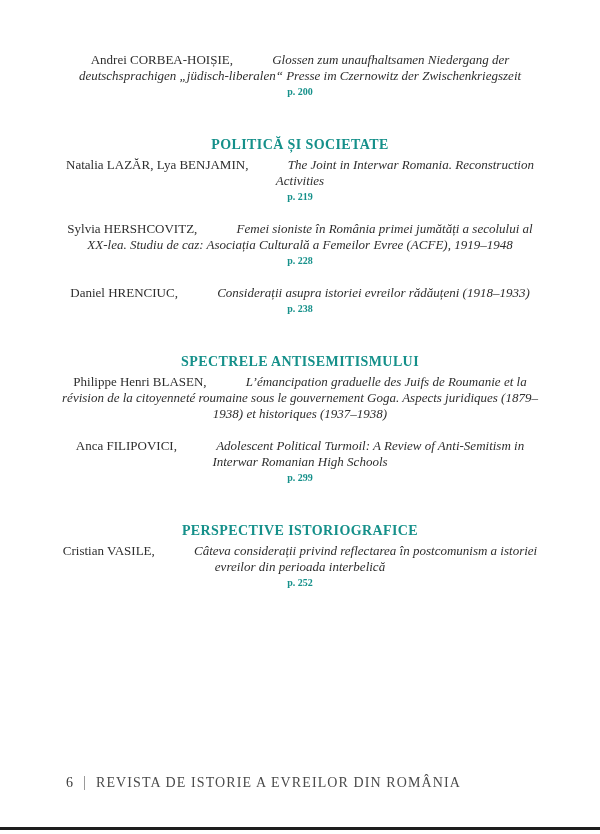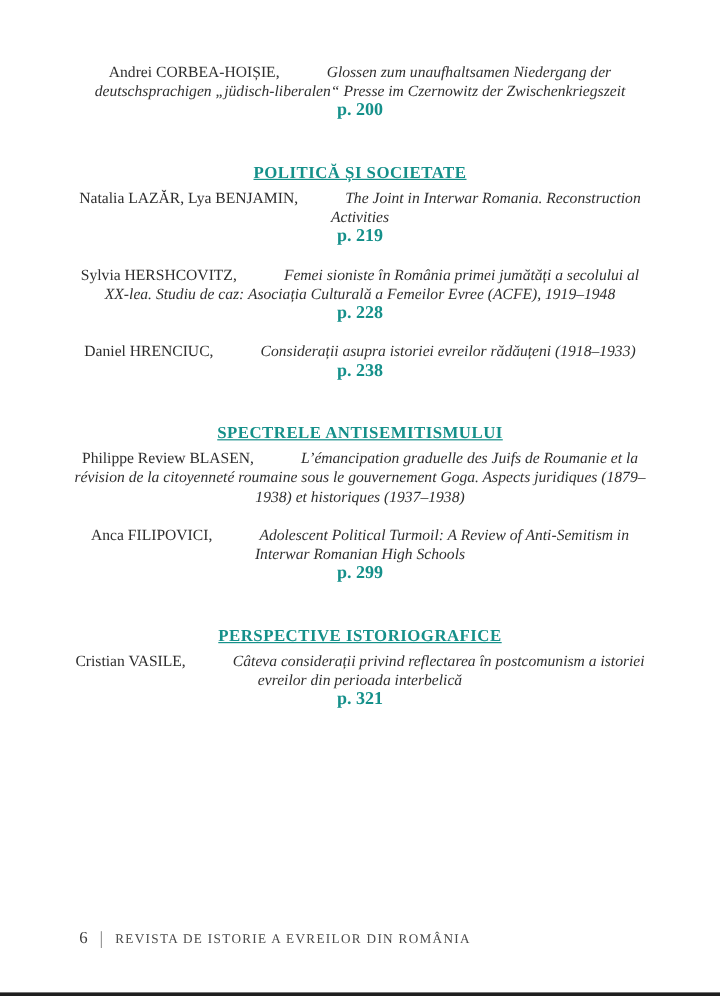--- a/index.html
+++ b/index.html
@@ -25,34 +25,33 @@
   }
   .toc-section { display:flex; flex-direction:column; }
 
   .section-heading {
     font-size:14px;
     font-weight:bold;
     color:var(--accent);
     letter-spacing:0.4px;
     margin:20px 0 4px 0;
     line-height:17px;
-    text-decoration:underline;
   }
 
   .entry { margin:0 0 16px 0; }
   .entry-line {
     margin:0;
     font-size:13px;
     line-height:16px;
   }
   .entry-authors { font-style:normal; }
   .entry-title { font-style:italic;margin-left:36px; }
   .entry-page {
     margin:0;
-    font-size:15px;
+    font-size:10px;
     line-height:16px;
     font-weight:bold;
     color:var(--accent);
   }
 
   .footer {
     position:absolute;
     left:66px;
     top:775px;
     display:flex;
@@ -64,21 +63,21 @@
     color:#3a3a3a;
   }
   .footer-divider {
     display:inline-block;
     width:1px;
     height:14px;
     background:#9a9a9a;
     margin:0 11px;
   }
   .footer-journal {
-    font-size:11px;
+    font-size:14px;
     letter-spacing:1.1px;
     color:#4a4a4a;
   }
 
   .bottom-bar {
     position:absolute;
     left:0; right:0;
     top:827px;
     height:3px;
     background:#1e1e1e;
@@ -107,32 +106,32 @@
           <p class="entry-page">p. 228</p>
         </div>
         <div class="entry">
           <p class="entry-line"><span class="entry-authors">Daniel HRENCIUC</span>, <em class="entry-title">Considerații asupra istoriei evreilor rădăuțeni (1918–1933)</em></p>
           <p class="entry-page">p. 238</p>
         </div>
       </section>
       <section class="toc-section">
         <h2 class="section-heading">SPECTRELE ANTISEMITISMULUI</h2>
         <div class="entry">
-          <p class="entry-line"><span class="entry-authors">Philippe Review BLASEN</span>, <em class="entry-title">L’émancipation graduelle des Juifs de Roumanie et la révision de la citoyenneté roumaine sous le gouvernement Goga. Aspects juridiques (1879–1938) et historiques (1937–1938)</em></p>
+          <p class="entry-line"><span class="entry-authors">Philippe Henri BLASEN</span>, <em class="entry-title">L’émancipation graduelle des Juifs de Roumanie et la révision de la citoyenneté roumaine sous le gouvernement Goga. Aspects juridiques (1879–1938) et historiques (1937–1938)</em></p>
         </div>
         <div class="entry">
           <p class="entry-line"><span class="entry-authors">Anca FILIPOVICI</span>, <em class="entry-title">Adolescent Political Turmoil: A Review of Anti-Semitism in Interwar Romanian High Schools</em></p>
           <p class="entry-page">p. 299</p>
         </div>
       </section>
       <section class="toc-section">
         <h2 class="section-heading">PERSPECTIVE ISTORIOGRAFICE</h2>
         <div class="entry">
           <p class="entry-line"><span class="entry-authors">Cristian VASILE</span>, <em class="entry-title">Câteva considerații privind reflectarea în postcomunism a istoriei evreilor din perioada interbelică</em></p>
-          <p class="entry-page">p. 321</p>
+          <p class="entry-page">p. 252</p>
         </div>
       </section>
     </main>
 
   <footer class="footer">
     <span class="footer-pagenum">6</span>
     <span class="footer-divider"></span>
     <span class="footer-journal">REVISTA DE ISTORIE A EVREILOR DIN ROMÂNIA</span>
   </footer>
 

